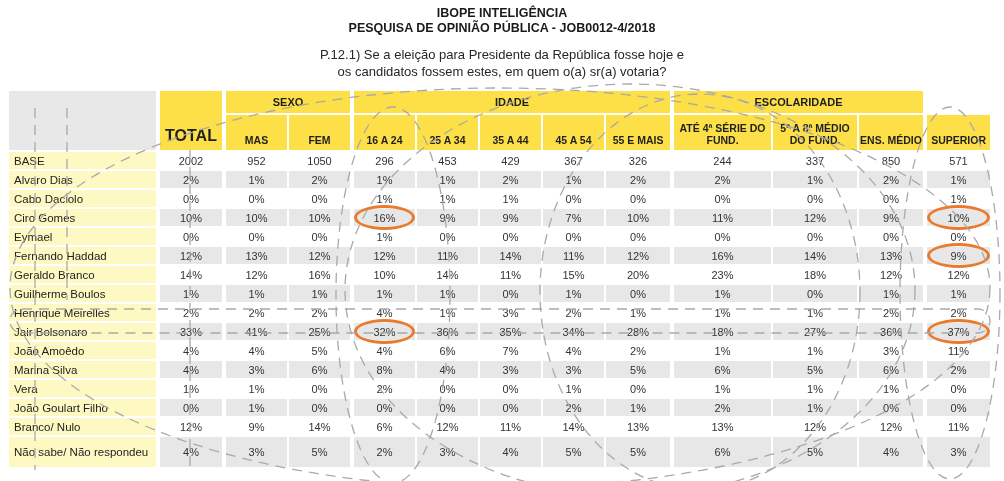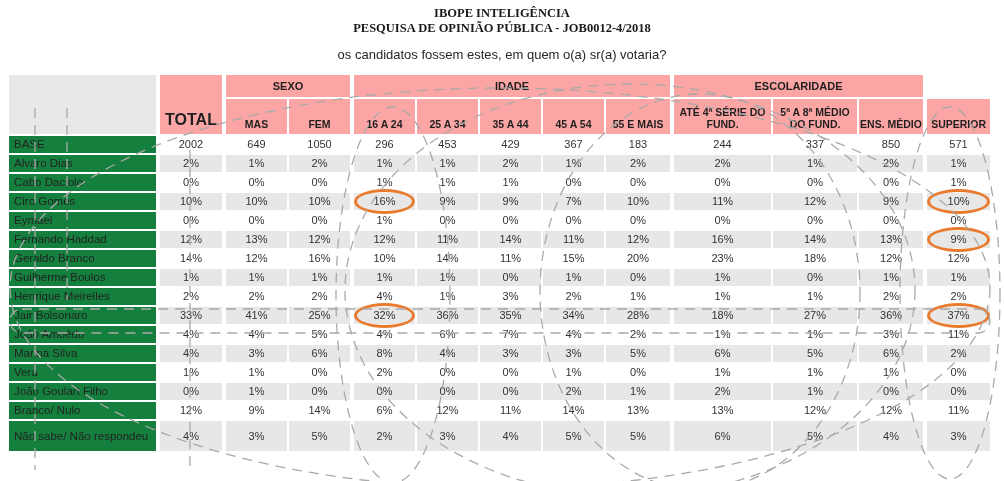--- a/index.html
+++ b/index.html
@@ -2,38 +2,38 @@
 <html style="--hl: #E87B2D;"><head>
 <meta charset="utf-8">
 <style>
   html,body{margin:0;padding:0;}
   body{
     width:1004px;height:481px;background:#ffffff;
     font-family:"Liberation Sans", sans-serif;
     position:relative;overflow:hidden;color:#222;
   }
   .doc-header{text-align:center;padding-top:6px;}
-  .title-line{font-weight:bold;font-size:12.5px;line-height:15px;color:#1a1a1a;font-family:Liberation Serif, serif;}
+  .title-line{font-weight:bold;font-size:12.5px;line-height:15px;color:#1a1a1a;}
   .question{margin-top:11px;font-size:13px;line-height:16.5px;color:#262626;}
   table{
     border-collapse:collapse;table-layout:fixed;width:983px;
     margin:9px 0 0 7px;position:relative;z-index:1;
   }
   th,td{
     border:2px solid #ffffff;overflow:visible;white-space:nowrap;
     font-size:11px;position:relative;
   }
-  thead th{background:#fca5a5;font-weight:bold;color:#1f1f1f;text-align:center;}
+  thead th{background:#fde047;font-weight:bold;color:#1f1f1f;text-align:center;}
   th.corner-cell{background:#e8e8e8;}
   th.blank-header{background:#ffffff;}
   th.group-header{height:20px;font-size:11px;vertical-align:middle;}
   th.total-header{vertical-align:bottom;padding-bottom:5px;font-size:16px;}
   th.col-header{height:30px;vertical-align:bottom;padding-bottom:4px;font-size:10.5px;white-space:normal;line-height:12px;}
   tbody th.row-label{
-    background:#15803d;font-weight:normal;text-align:left;
+    background:#fef9c3;font-weight:normal;text-align:left;
     padding-left:5px;color:#222;height:15px;font-size:11.5px;
   }
   tbody td{text-align:center;color:#333;height:15px;background:#ffffff;font-size:11px;}
   tbody tr.band td{background:#e7e7e7;}
   tbody tr:last-child td, tbody tr:last-child th{height:28px;}
   .gap{border-left-width:4px;}
   td.hl::after{
     content:"";position:absolute;left:0px;right:0px;top:-4px;bottom:-4px;
     border:3px solid var(--hl,#E87B2D);border-radius:50%;z-index:6;pointer-events:none;
   }
@@ -45,20 +45,21 @@
 </style>
 </head>
 <body>
 
 <div class="page">
 
   <div class="doc-header">
     <div class="title-line">IBOPE INTELIGÊNCIA</div>
     <div class="title-line">PESQUISA DE OPINIÃO PÚBLICA - JOB0012-4/2018</div>
     <div class="question">
+      <div>P.12.1) Se a eleição para Presidente da República fosse hoje e</div>
       <div>os candidatos fossem estes, em quem o(a) sr(a) votaria?</div>
     </div>
   </div>
 
   <table>
     <colgroup>
       <col style="width:150px">
         <col style="width:66px">
         <col style="width:64px">
       <col style="width:64px">
@@ -92,27 +93,27 @@
           <th class="col-header gap">ATÉ 4ª SÉRIE DO FUND.</th>
           <th class="col-header">5ª A 8ª MÉDIO DO FUND.</th>
           <th class="col-header">ENS. MÉDIO</th>
           <th class="col-header gap">SUPERIOR</th>
         </tr>
       </thead>
     <tbody id="tbody">
         <tr>
           <th class="row-label">BASE</th>
           <td class="gap">2002</td>
-          <td class="gap">649</td>
+          <td class="gap">952</td>
           <td>1050</td>
           <td class="gap">296</td>
           <td>453</td>
           <td>429</td>
           <td>367</td>
-          <td>183</td>
+          <td>326</td>
           <td class="gap">244</td>
           <td>337</td>
           <td>850</td>
           <td class="gap">571</td>
         </tr>
         <tr class="band">
           <th class="row-label">Alvaro Dias</th>
           <td class="gap">2%</td>
           <td class="gap">1%</td>
           <td>2%</td>

